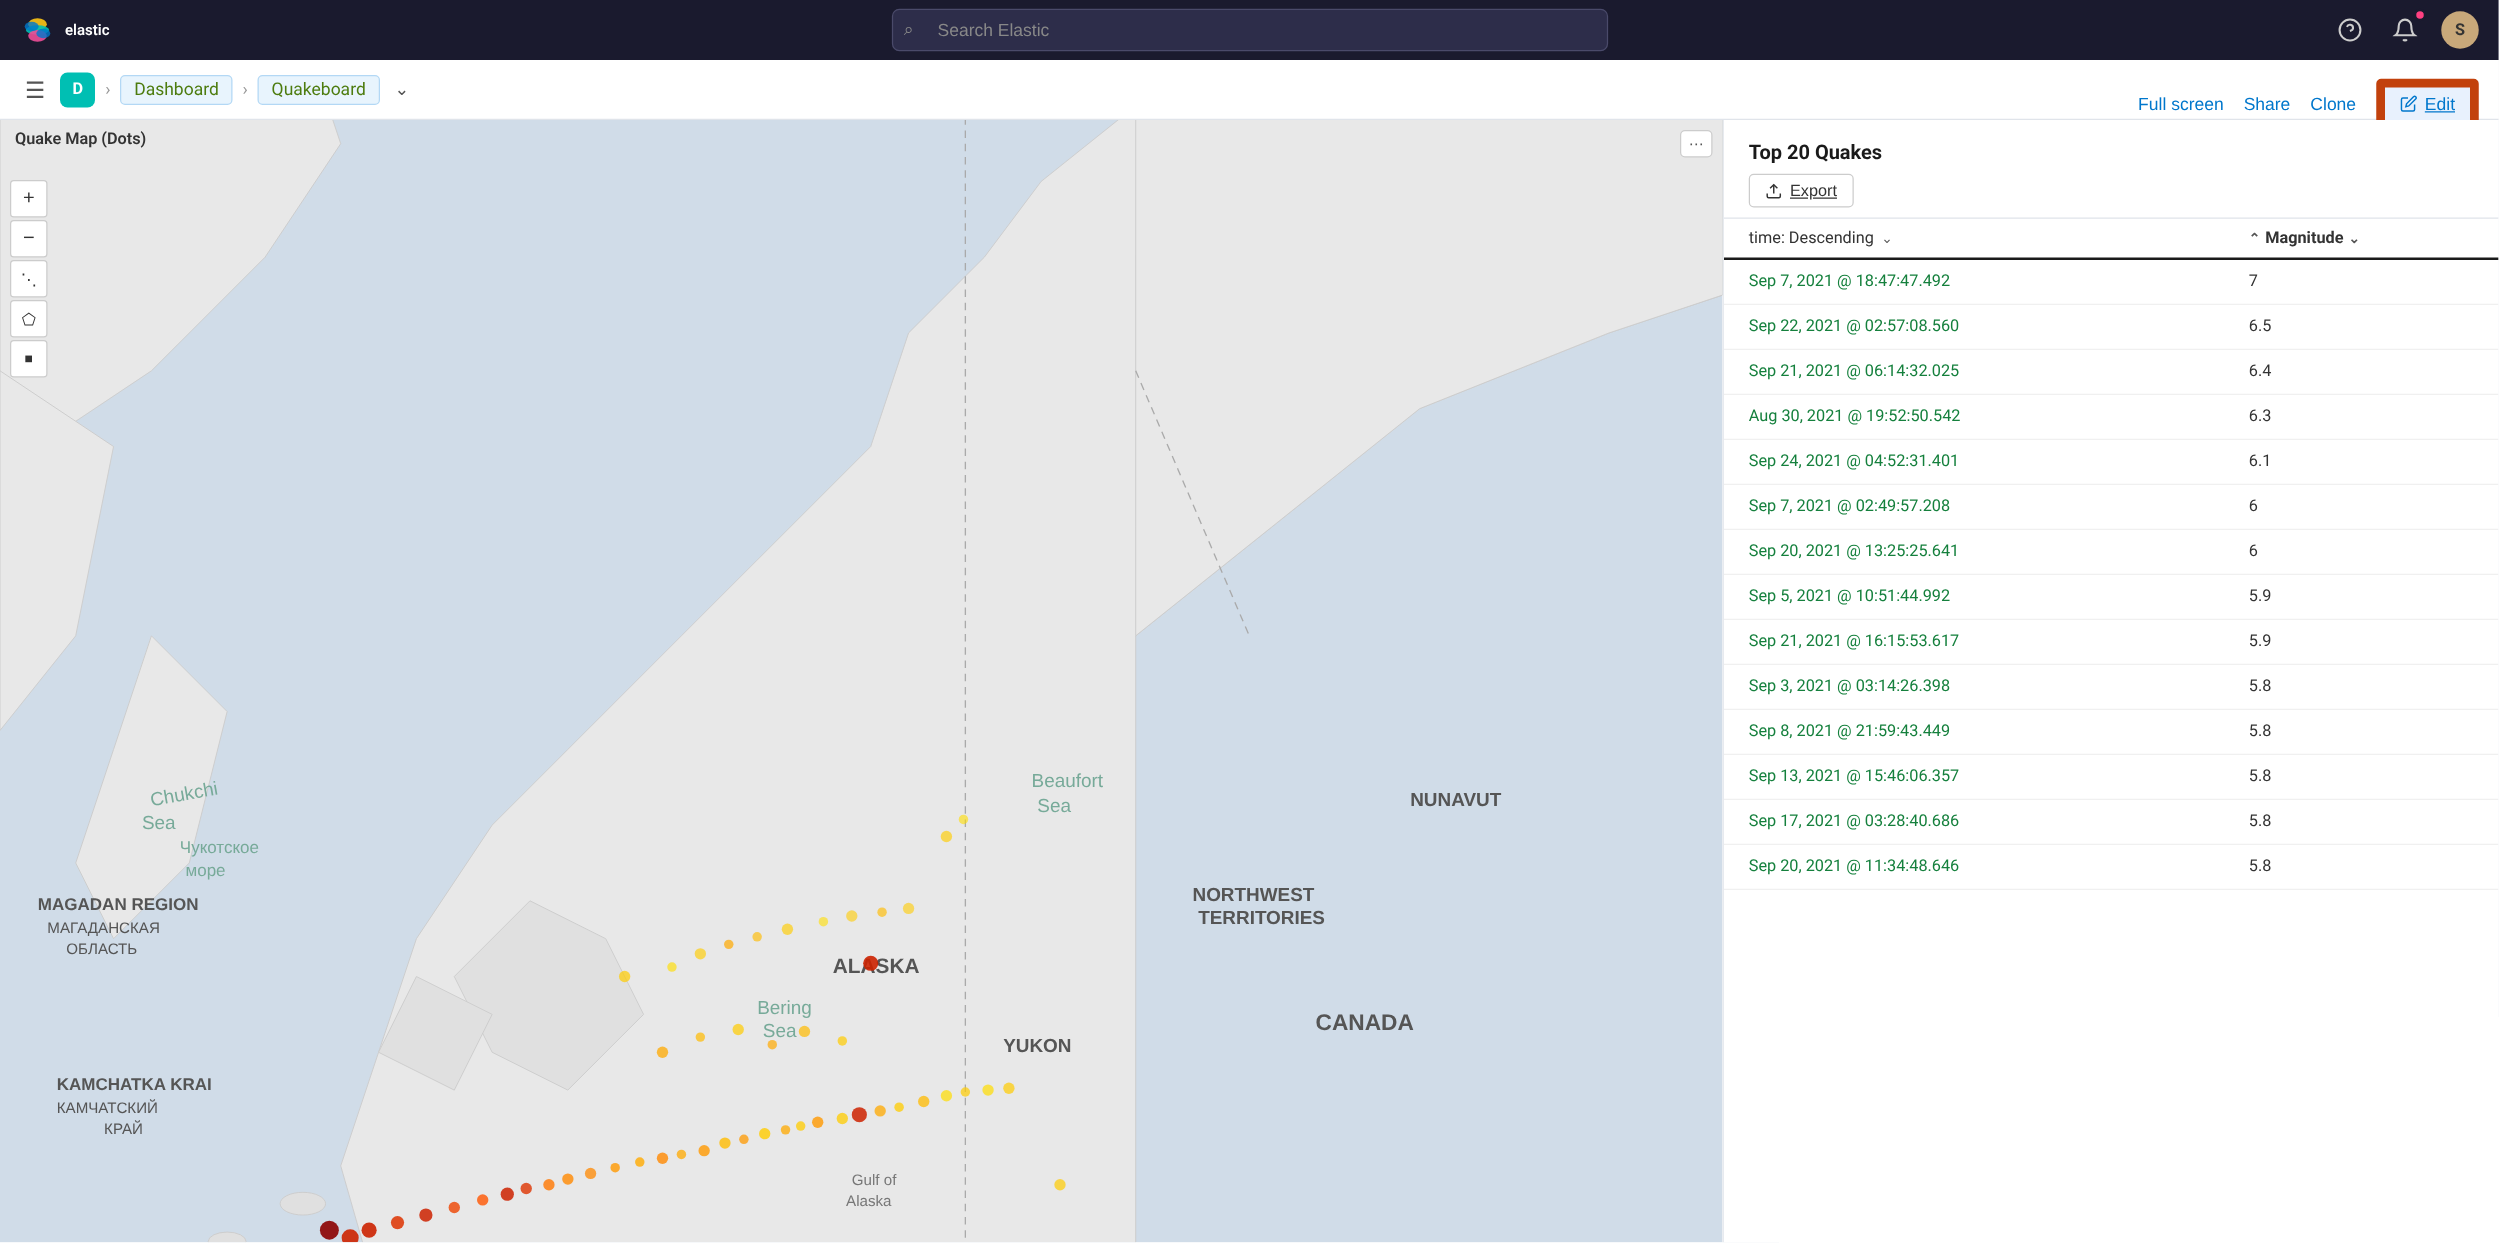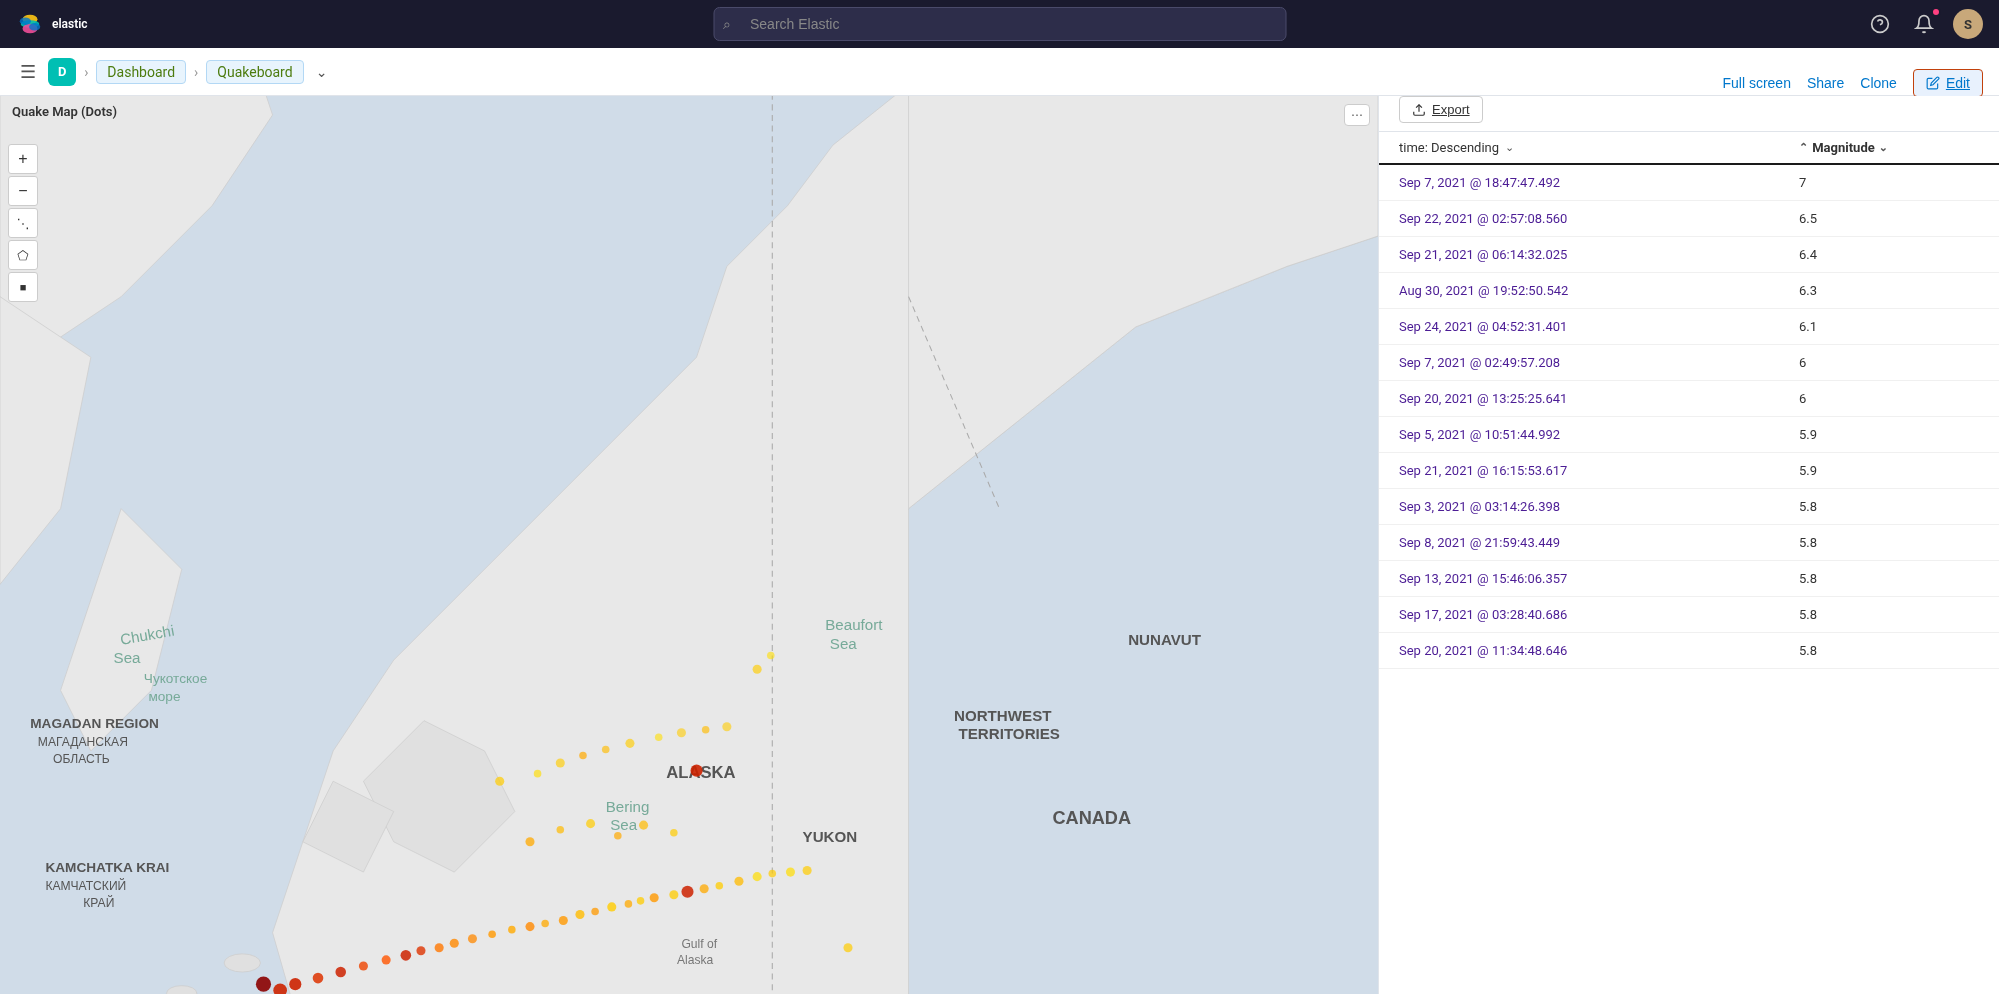--- a/index.html
+++ b/index.html
@@ -64,21 +64,21 @@
     }
     .breadcrumb-sep { color: #999; font-size: 14px; }
     .breadcrumb-chevron { color: #555; cursor: pointer; font-size: 14px; padding: 4px; }
     .breadcrumb-right { margin-left: auto; display: flex; gap: 16px; align-items: center; margin-top: 23px; }
     .breadcrumb-action {
       font-size: 14px; color: #0077cc; cursor: pointer; background: none;
       border: none; padding: 0;
     }
     .edit-btn {
       display: flex; align-items: center; gap: 6px; background: #e8f1fd;
-      border: 1px solid #c2410c; border-radius: 4px; padding: 5px 12px;
+      border: 7px solid #c2410c; border-radius: 4px; padding: 5px 12px;
       font-size: 14px; color: #0077cc; cursor: pointer; text-decoration: underline;
     }
 
     
     #main-content {
       display: flex; height: calc(100vh - 96px); overflow: hidden;
     }
 
     
     #map-panel {
@@ -137,21 +137,21 @@
     .th-magnitude {
       width: 180px; font-size: 13px; font-weight: 700; color: #333;
       display: flex; align-items: center; gap: 4px;
     }
     .sort-icon { font-size: 11px; color: #555; }
     #table-body { overflow-y: auto; flex: 1; }
     .table-row {
       display: flex; align-items: center; padding: 10px 20px;
       border-bottom: 1px solid #f0f0f0; font-size: 13px; color: #333;
     }
-    .row-time { flex: 1; color: #4c1d95; }
+    .row-time { flex: 1; color: #15803d; }
     .row-mag { width: 180px; color: #333; }
   </style>
 </head>
 <body>
 
 <nav id="top-nav">
   <div id="elastic-logo">
     <svg class="logo-circle" viewBox="0 0 30 30">
       <circle cx="15" cy="15" r="14" fill="none"></circle>
       <ellipse cx="15" cy="10" rx="8" ry="5" fill="#FEC514" opacity="0.9"></ellipse>
@@ -351,20 +351,21 @@
       <circle cx="560" cy="690" r="3" fill="#ffcc00" opacity="0.7"></circle>
       <circle cx="570" cy="780" r="3" fill="#ffcc00" opacity="0.65"></circle>
       <circle cx="625" cy="840" r="3" fill="#ffcc00" opacity="0.6"></circle>
 
       <circle cx="460" cy="573" r="4" fill="#cc2200" opacity="0.9"></circle>
 
     </svg>
   </div>
 
   <div id="table-panel">
+    <h2 id="table-title">Top 20 Quakes</h2>
 
     <button id="export-btn">
       <svg width="14" height="14" viewBox="0 0 24 24" fill="none" stroke="currentColor" stroke-width="2">
         <path d="M21 15v4a2 2 0 0 1-2 2H5a2 2 0 0 1-2-2v-4"></path>
         <polyline points="17 8 12 3 7 8"></polyline>
         <line x1="12" y1="3" x2="12" y2="15"></line>
       </svg>
       <span>Export</span>
     </button>
 

